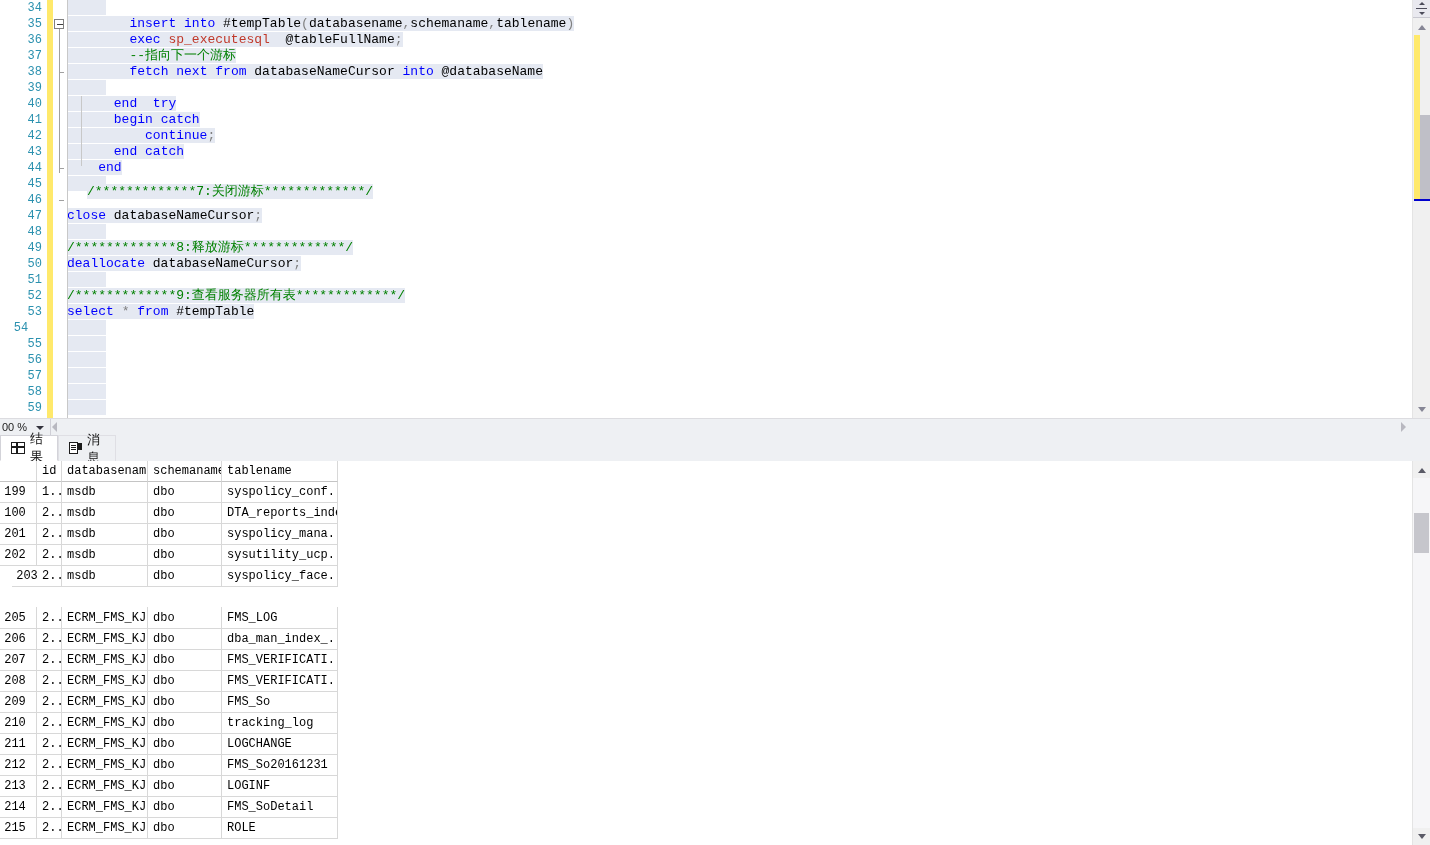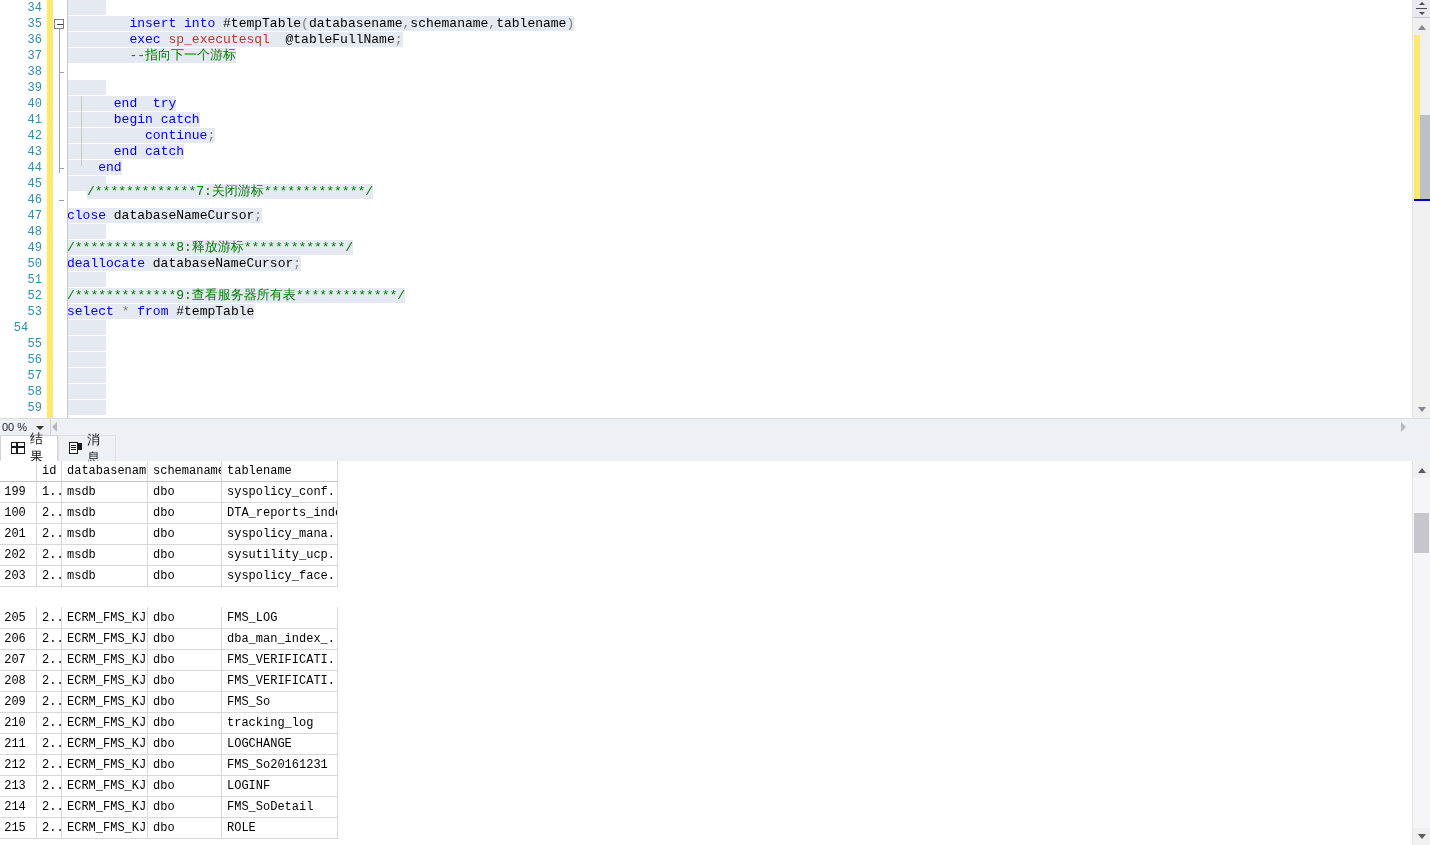--- a/index.html
+++ b/index.html
@@ -143,20 +143,21 @@
         <div class="foldtick" style="top: 72px;"></div>
         <div class="foldtick" style="top: 168px;"></div>
         <div class="foldtick" style="top: 200px;"></div>
         <div class="foldbox" style="top: 19px;"></div>
       </div>
     <div class="codearea" id="codearea">
         <div class="cline" style="top: 0px;"><span class="sel">     </span></div>
         <div class="cline" style="top: 16px;"><span class="sel"><span class="pl">        </span><span class="kw">insert</span><span class="pl"> </span><span class="kw">into</span><span class="pl"> #tempTable</span><span class="op">(</span><span class="pl">databasename</span><span class="op">,</span><span class="pl">schemaname</span><span class="op">,</span><span class="pl">tablename</span><span class="op">)</span></span></div>
         <div class="cline" style="top: 32px;"><span class="sel"><span class="pl">        </span><span class="kw">exec</span><span class="pl"> </span><span class="sysproc">sp_executesql</span><span class="pl">  @tableFullName</span><span class="op">;</span></span></div>
         <div class="cline" style="top: 48px;"><span class="sel"><span class="pl">        </span><span class="cmt">--指向下一个游标</span></span></div>
+        <div class="cline" style="top: 64px;"><span class="sel"><span class="pl">        </span><span class="kw">fetch</span><span class="pl"> </span><span class="kw">next</span><span class="pl"> </span><span class="kw">from</span><span class="pl"> databaseNameCursor </span><span class="kw">into</span><span class="pl"> @databaseName</span></span></div>
         <div class="cline" style="top: 80px;"><span class="sel">     </span></div>
         <div class="cline" style="top: 96px;"><span class="sel"><span class="pl">      </span><span class="kw">end</span><span class="pl">  </span><span class="kw">try</span></span></div>
         <div class="cline" style="top: 112px;"><span class="sel"><span class="pl">      </span><span class="kw">begin</span><span class="pl"> </span><span class="kw">catch</span></span></div>
         <div class="cline" style="top: 128px;"><span class="sel"><span class="pl">          </span><span class="kw">continue</span><span class="op">;</span></span></div>
         <div class="cline" style="top: 144px;"><span class="sel"><span class="pl">      </span><span class="kw">end</span><span class="pl"> </span><span class="kw">catch</span></span></div>
         <div class="cline" style="top: 160px;"><span class="sel"><span class="pl">    </span><span class="kw">end</span></span></div>
         <div class="cline" style="top: 176px;"><span class="sel">     </span></div>
         <div class="cline" style="top: 184px; padding-left: 20px;"><span class="sel"><span class="cmt">/*************7:关闭游标*************/</span></span></div>
         <div class="cline" style="top: 208px;"><span class="sel"><span class="kw">close</span><span class="pl"> databaseNameCursor</span><span class="op">;</span></span></div>
         <div class="cline" style="top: 224px;"><span class="sel">     </span></div>
@@ -253,21 +254,21 @@
           <div class="gcell" style="left: 222px; width: 116px;">syspolicy_mana...</div>
         </div>
         <div class="grow" style="top: 84px;">
           <div class="gcell rowhdr" style="left: 0px; width: 37px;">202</div>
           <div class="gcell" style="left: 37px; width: 25px;">2..</div>
           <div class="gcell" style="left: 62px; width: 86px;">msdb</div>
           <div class="gcell" style="left: 148px; width: 74px;">dbo</div>
           <div class="gcell" style="left: 222px; width: 116px;">sysutility_ucp...</div>
         </div>
         <div class="grow" style="top: 105px;">
-          <div class="gcell rowhdr" style="left: 0px; width: 37px;">203</div>
+          <div class="gcell rowhdr" style="left: 12px; width: 37px;">203</div>
           <div class="gcell" style="left: 37px; width: 25px;">2..</div>
           <div class="gcell" style="left: 62px; width: 86px;">msdb</div>
           <div class="gcell" style="left: 148px; width: 74px;">dbo</div>
           <div class="gcell" style="left: 222px; width: 116px;">syspolicy_face...</div>
         </div>
         <div class="grow" style="top: 126px; margin-top: 20px;">
           <div class="gcell rowhdr" style="left: 0px; width: 37px;">204</div>
           <div class="gcell" style="left: 37px; width: 25px;">2..</div>
           <div class="gcell" style="left: 62px; width: 86px;">msdb</div>
           <div class="gcell" style="left: 148px; width: 74px;">dbo</div>

